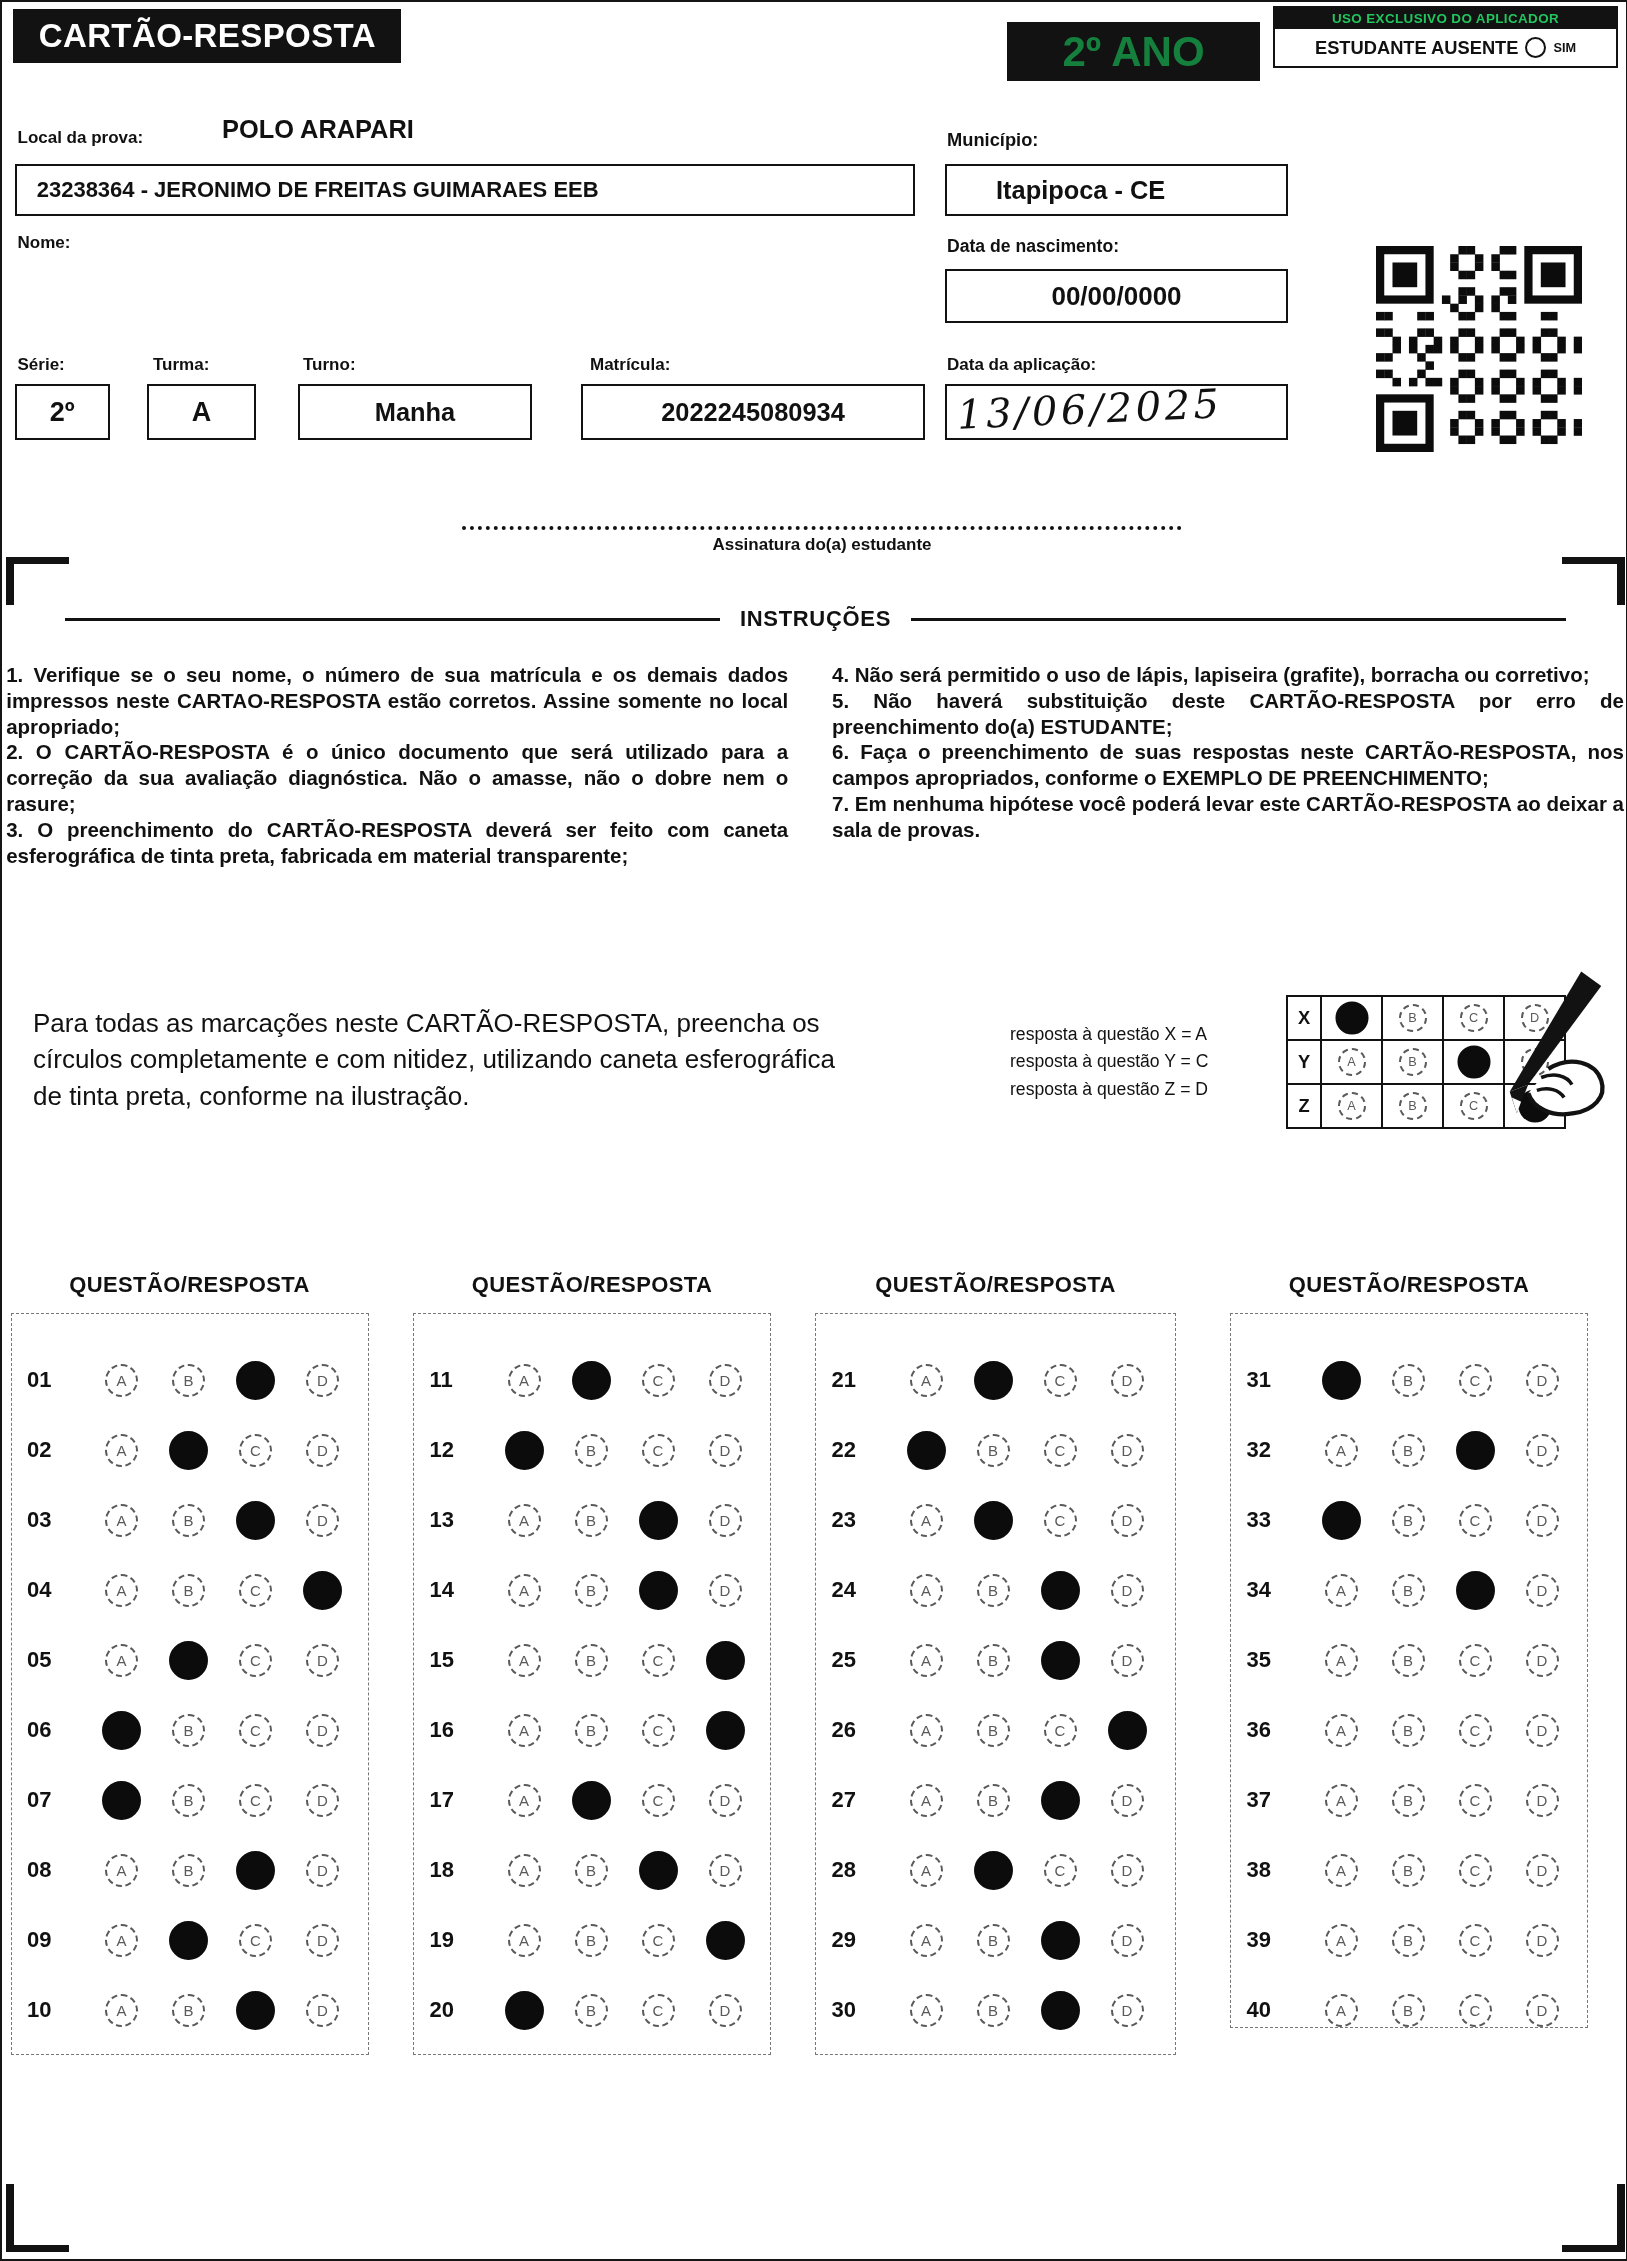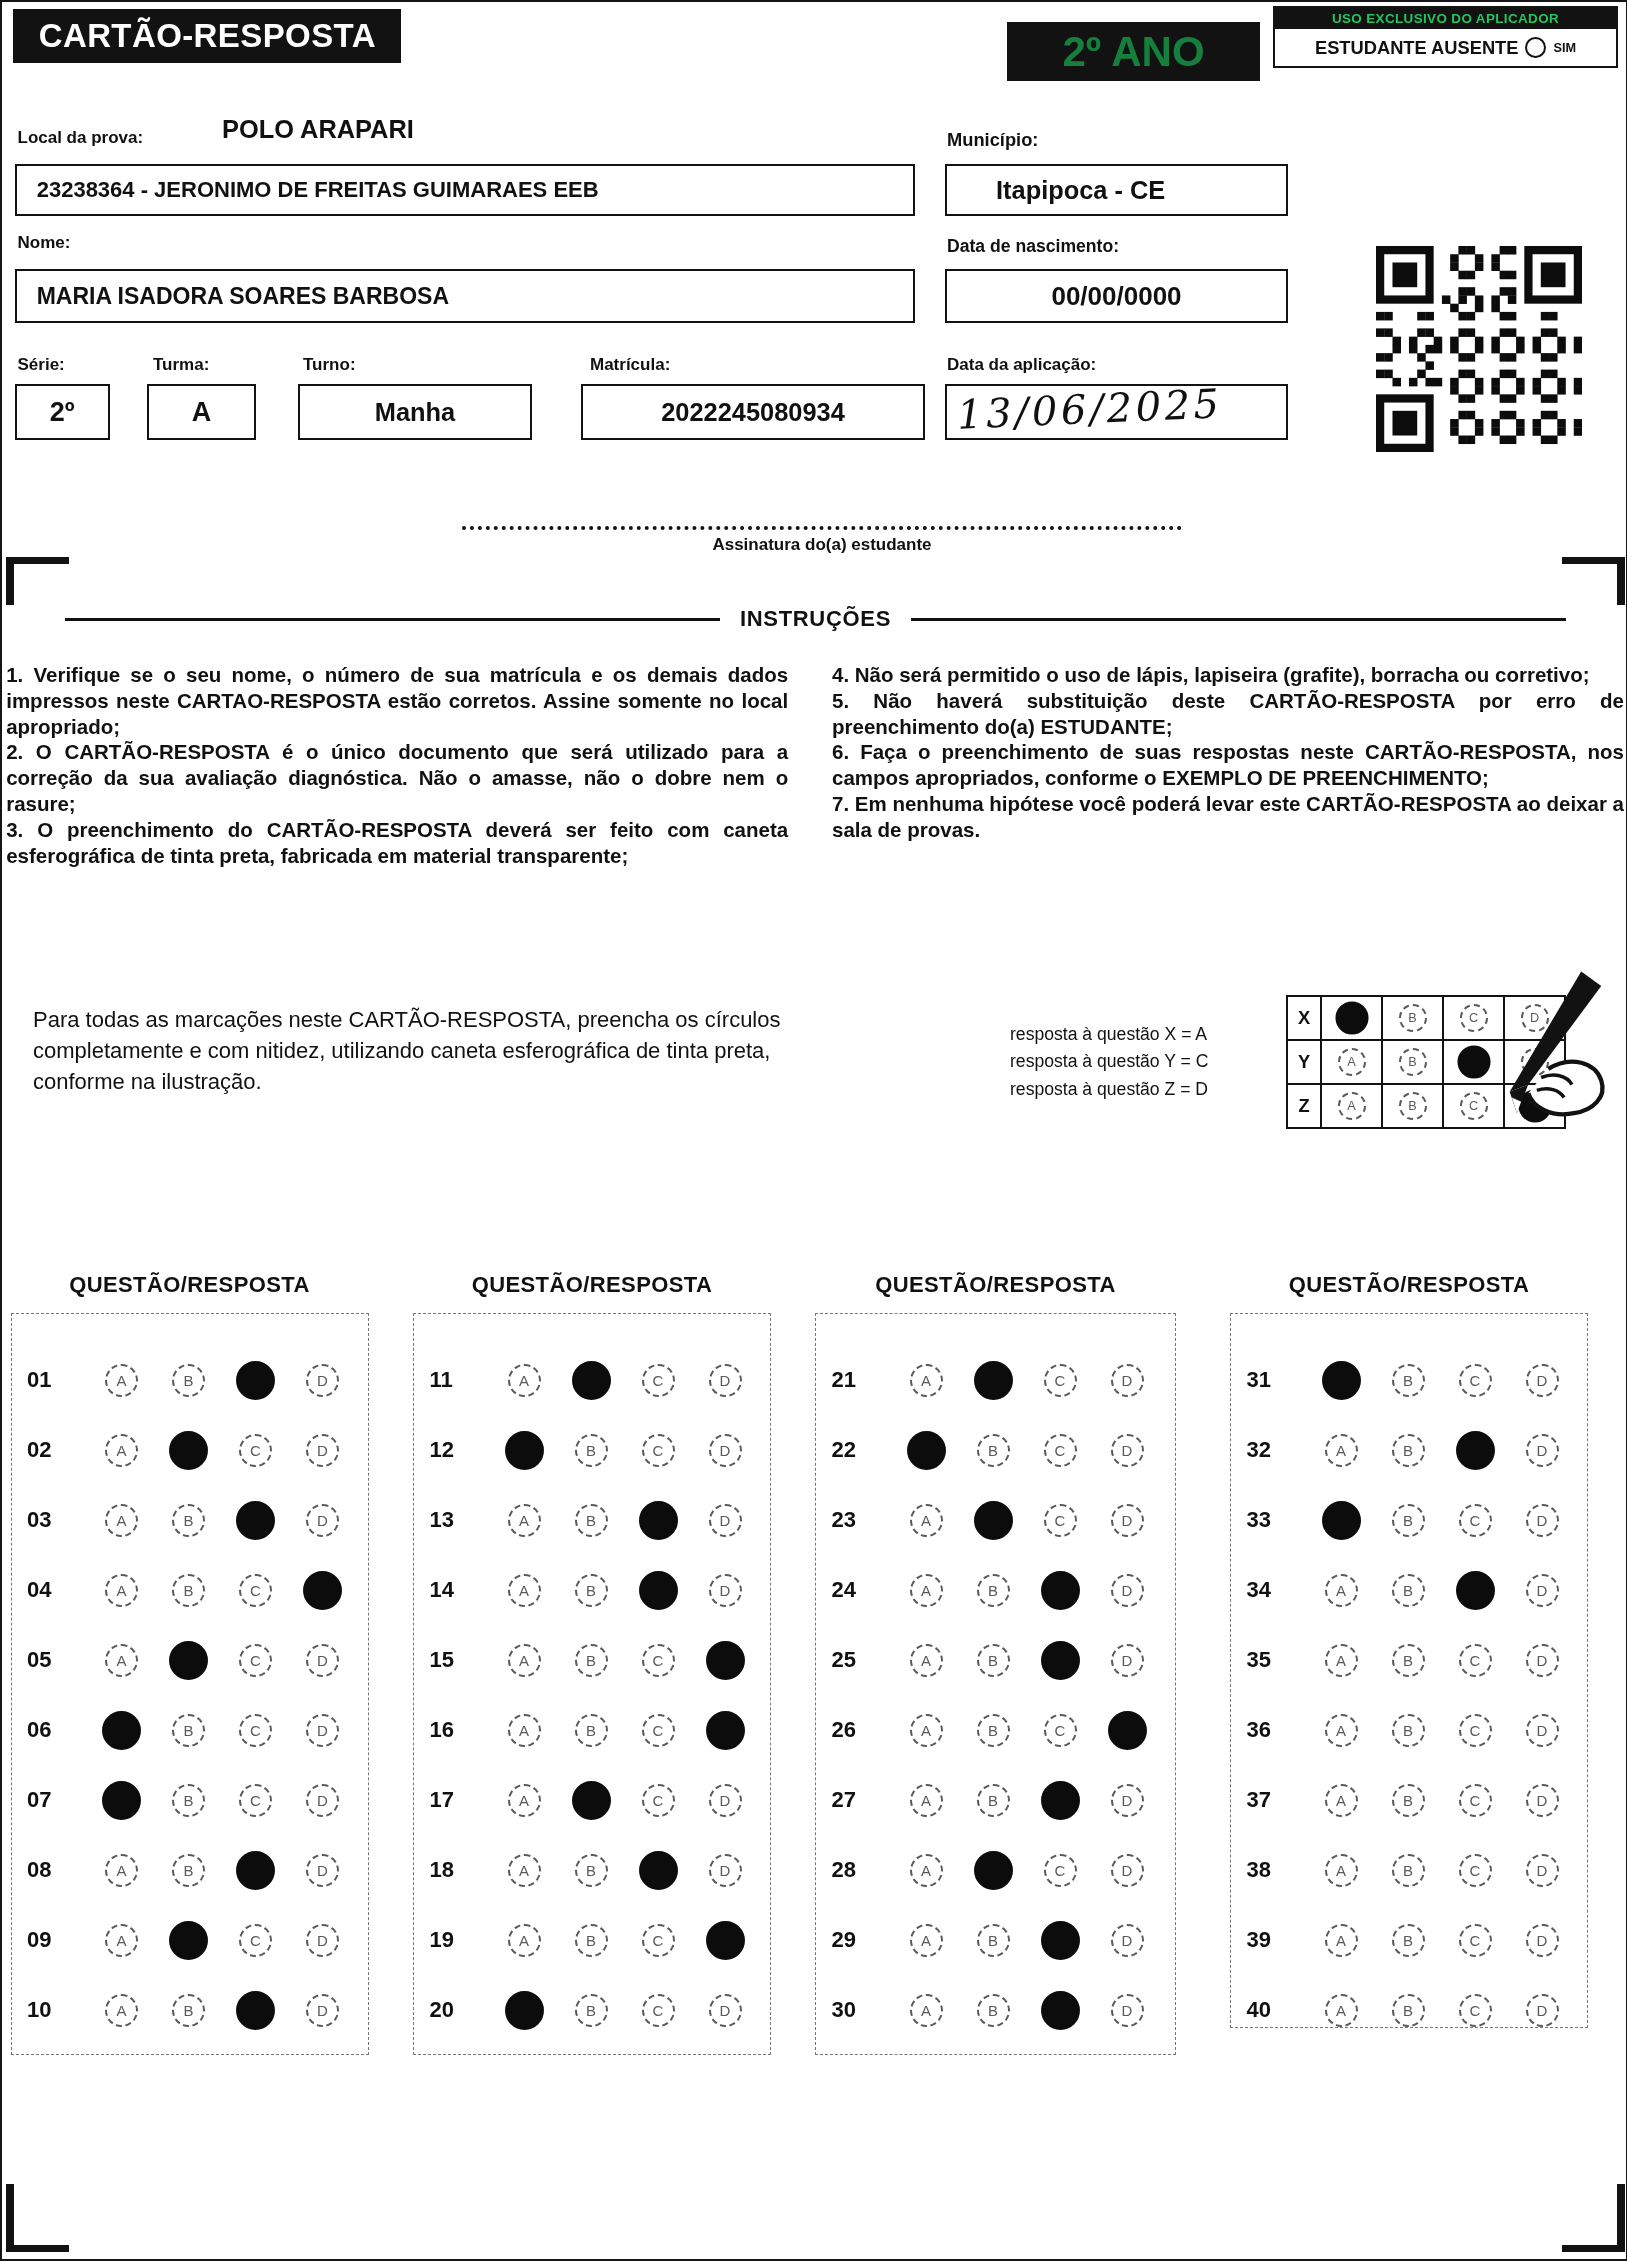--- a/index.html
+++ b/index.html
@@ -58,21 +58,21 @@
 
   
   .instr-head{left:63px;top:604px;width:1501px;display:flex;align-items:center;gap:20px;}
   .instr-head .rule{flex:1;border-top:3.5px solid #121212;height:0;}
   .instr-head .t{font-size:22px;font-weight:bold;letter-spacing:0.7px;}
   .instr-col{position:absolute;top:660px;}
   .instr-left{left:4.2px;width:782px;}
   .instr-right{left:830px;width:792px;}
   .instr-item{margin:0;font-size:20.5px;font-weight:bold;line-height:1.26;text-align:justify;}
 
-  .fill-notice{left:31px;top:1003px;width:833px;font-size:22px;line-height:1.4;}
+  .fill-notice{left:31px;top:1003px;width:833px;font-size:26px;line-height:1.4;}
 
   
   .ex-captions{left:1008px;top:1019px;font-size:17.6px;line-height:1.55;}
   .ex-grid{left:1284px;top:993px;border:2.8px solid #121212;background:#fff;}
   .ex-row{display:flex;border-bottom:2.1px solid #121212;}
   .ex-row:last-child{border-bottom:none;}
   .ex-label{width:32px;height:42px;border-right:2.1px solid #121212;display:flex;align-items:center;
     justify-content:center;font-weight:bold;font-size:18.3px;}
   .ex-cell{width:59px;height:42px;border-right:2.1px solid #121212;display:flex;align-items:center;justify-content:center;}
   .ex-cell:last-child{border-right:none;}
@@ -119,21 +119,20 @@
   <span class="lbl" style="left:15.5px;top:231px;">Nome:</span>
   <span class="lbl" style="left:945px;top:234px;font-size:17.6px;">Data de nascimento:</span>
   <span class="lbl" style="left:15.5px;top:353px;">Série:</span>
   <span class="lbl" style="left:151px;top:353px;">Turma:</span>
   <span class="lbl" style="left:301px;top:353px;">Turno:</span>
   <span class="lbl" style="left:588px;top:353px;">Matrícula:</span>
   <span class="lbl" style="left:945px;top:353px;">Data da aplicação:</span>
 
   <div class="box b-school">23238364 - JERONIMO DE FREITAS GUIMARAES EEB</div>
   <div class="box b-mun">Itapipoca - CE</div>
-  <div class="box b-nome">MARIA ISADORA SOARES BARBOSA</div>
   <div class="box b-nasc">00/00/0000</div>
   <div class="box b-serie">2º</div>
   <div class="box b-turma">A</div>
   <div class="box b-turno">Manha</div>
   <div class="box b-matr">2022245080934</div>
   <div class="box b-aplic">
     <span class="handwriting">13/06/2025</span>
   </div>
 
   <div class="abs qr">

